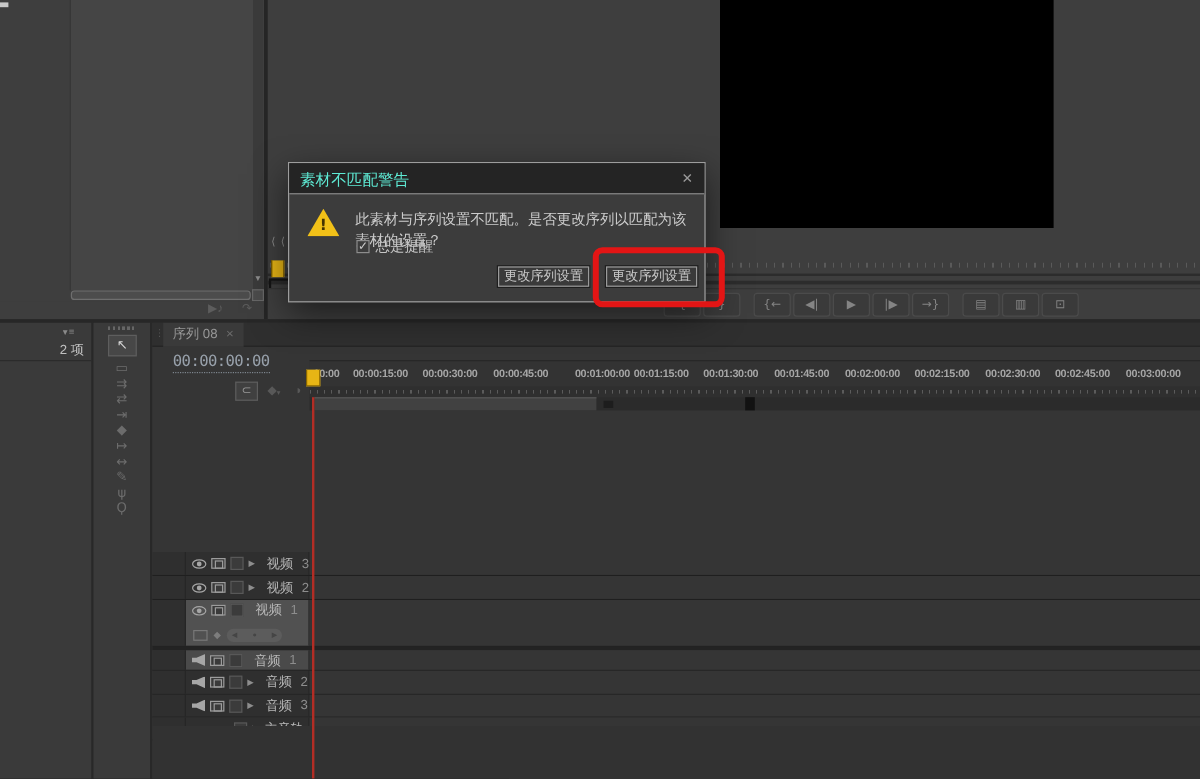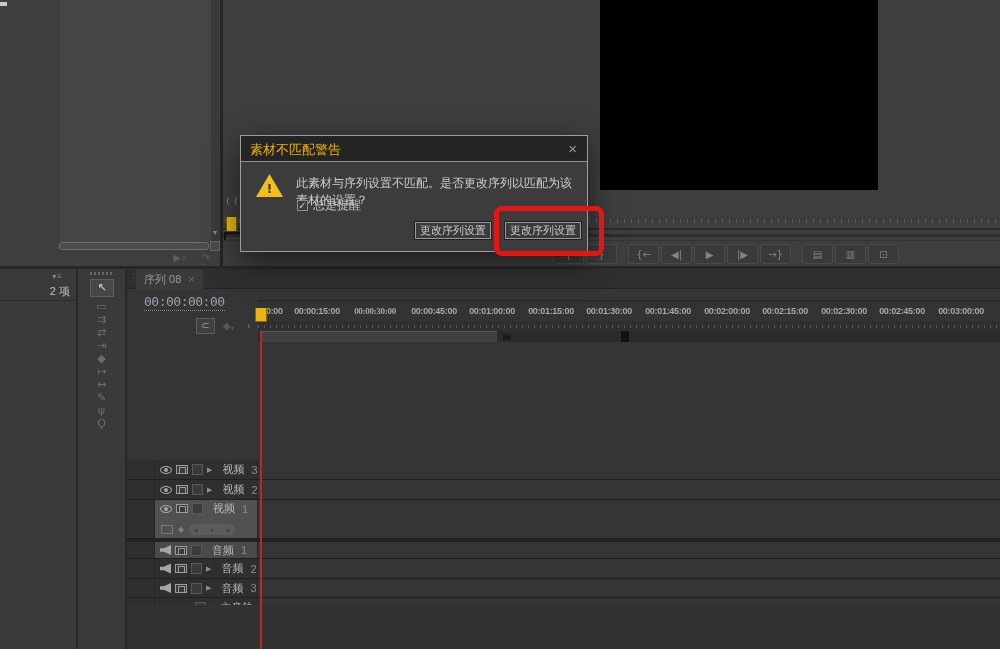--- a/index.html
+++ b/index.html
@@ -122,21 +122,21 @@
 
   .ph-line { position:absolute; left:133px; top:62px; width:2px; height:318px; background:#b32d25; z-index:5; }
   .ph-head { position:absolute; left:128px; top:39px; width:12px; height:14px; background:#e7b515; z-index:6;
     box-shadow:inset 3px 0 0 -2px #8a6700, inset -3px 0 0 -2px #8a6700, inset 0 -3px 0 -2px #8a6700; }
 
   
   .dialog { left:240px; top:135px; width:348px; height:117px; background:#3c3c3c;
     border:1px solid #9d9d9d; box-shadow:0 10px 28px rgba(0,0,0,.55); z-index:50; }
   .dlg-title { position:absolute; left:0; top:0; width:100%; height:26px; background:#242424;
     border-bottom:1px solid #8f8f8f; }
-  .dlg-title .t { position:absolute; left:9px; top:5px; font-size:13px; color:#eab308; }
+  .dlg-title .t { position:absolute; left:9px; top:5px; font-size:13px; color:#5eead4; }
   .dlg-title .x { position:absolute; right:10px; top:4px; font-size:15px; color:#9a9a9a; }
   .warn-tri { position:absolute; left:15px; top:38px; width:27px; height:23px; background:#f2c118;
     clip-path:polygon(50% 0,100% 100%,0 100%); text-align:center; }
   .warn-tri b { font-size:13px; color:#453400; line-height:30px; font-family:"DejaVu Sans",sans-serif; }
   .dlg-msg { position:absolute; left:55px; top:39px; width:285px; font-size:12px; color:#cdcdcd; }
   .dlg-cbrow { position:absolute; left:56px; top:61px; display:flex; align-items:center; gap:5px; }
   .dlg-cb { width:11px; height:11px; background:#3c3c3c; border:1px solid #8d8d8d; font-size:10px;
     line-height:9px; text-align:center; color:#cacaca; }
   .dlg-cbl { font-size:12px; color:#c4c4c4; }
   .dlg-btn { position:absolute; top:86px; height:17px; background:#3a3a3a; border:1px solid #9a9a9a;
@@ -222,23 +222,23 @@
     </div>
 
     <div class="tc">00:00:00:00</div>
     <div class="tl-snap">⊂</div>
     <div class="tl-mk1"><span>◆</span><i>▾</i></div>
     <div class="tl-mk2">◗</div>
 
     <div class="ruler">
       <span style="left:14px;">00:00</span>
       <span style="left:59px;">00:00:15:00</span>
-      <span style="left:117px;font-family:Liberation Serif, serif;">00:00:30:00</span>
+      <span style="left:117px;">00:00:30:00</span>
       <span style="left:176px;">00:00:45:00</span>
-      <span style="left:234px;">00:01:00:00</span>
+      <span style="left:244px;">00:01:00:00</span>
       <span style="left:293px;">00:01:15:00</span>
       <span style="left:351px;">00:01:30:00</span>
       <span style="left:410px;">00:01:45:00</span>
       <span style="left:469px;">00:02:00:00</span>
       <span style="left:527px;">00:02:15:00</span>
       <span style="left:586px;">00:02:30:00</span>
       <span style="left:644px;">00:02:45:00</span>
       <span style="left:703px;">00:03:00:00</span>
     </div>
     <div class="tickstrip"></div>

